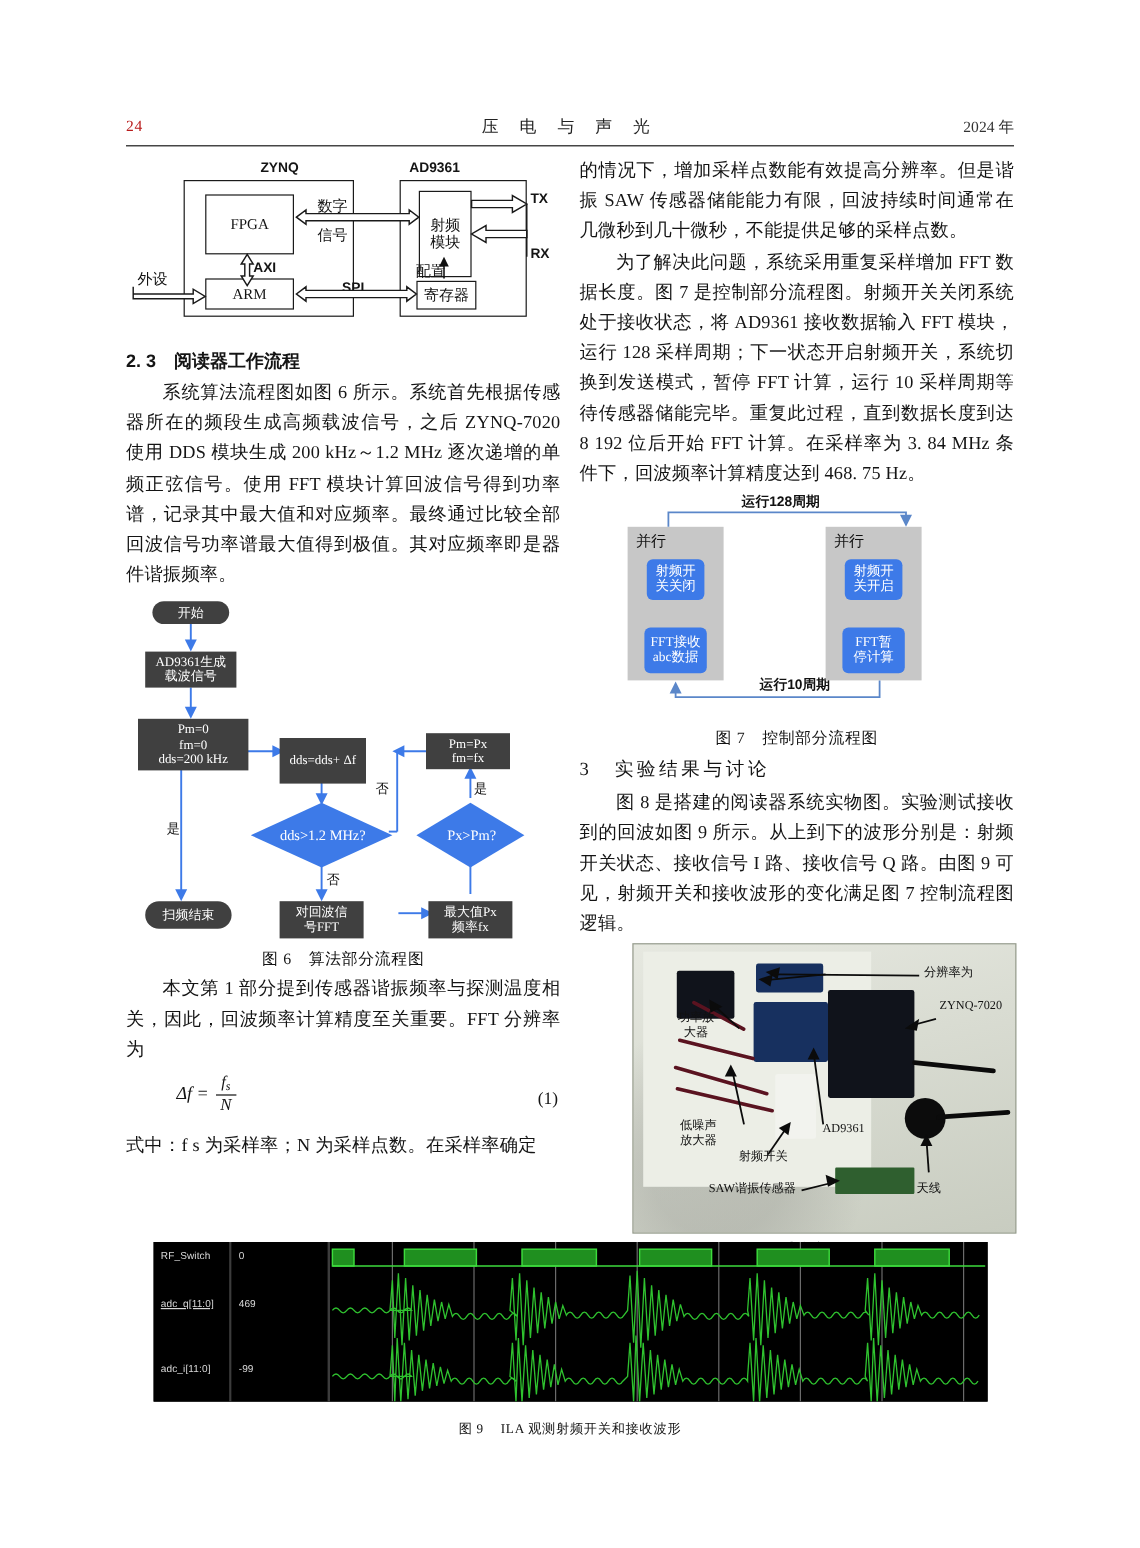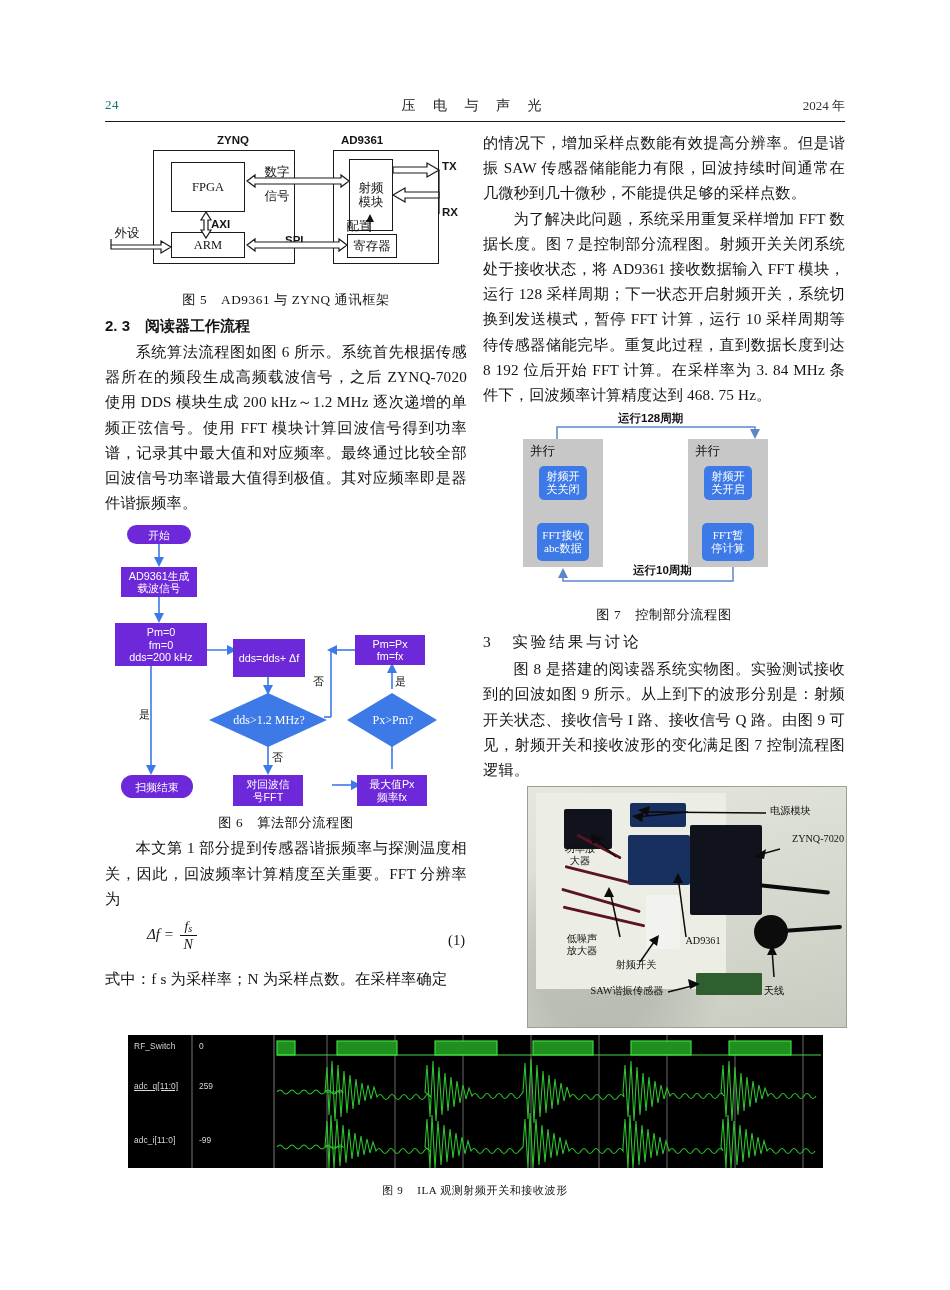--- a/index.html
+++ b/index.html
@@ -9,21 +9,21 @@
     background:#ffffff;
     font-family:"Liberation Serif","DejaVu Serif",serif;
     color:#141414;
     position:relative;
     overflow:hidden;
   }
   .page{position:absolute;left:0;top:0;width:950px;height:1290px;}
 
   
   .runhead{position:absolute;left:105px;top:97px;width:740px;height:24px;}
-  .runhead .pg{position:absolute;left:0;top:0;font-size:13px;letter-spacing:.5px;color:#0f766e;}
+  .runhead .pg{position:absolute;left:0;top:0;font-size:13px;letter-spacing:.5px;color:#b91c1c;}
   .runhead .jt{position:absolute;left:0;right:0;top:0;text-align:center;font-size:14px;letter-spacing:7px;color:#222;}
   .runhead .yr{position:absolute;right:0;top:0;font-size:13px;color:#333;}
   .rule{position:absolute;left:105px;top:121px;width:740px;height:1px;background:#1a1a1a;}
 
   
   .col{position:absolute;top:130px;width:362px;}
   .colL{left:105px;}
   .colR{left:483px;}
 
   p.body{
@@ -66,23 +66,23 @@
   .fig5 .txt{position:absolute;font-size:12.5px;line-height:15px;text-align:center;}
   .fig5 .tb{position:absolute;font-family:"Liberation Sans","DejaVu Sans",sans-serif;
             font-weight:bold;font-size:11.5px;}
 
   
   .fig5 svg{position:absolute;left:0;top:0;overflow:visible;}
 
   
   .fig6{position:relative;width:362px;height:292px;margin:2px 0 0 0;}
   .fig6 svg{position:absolute;left:0;top:0;}
-  .fnode{position:absolute;background:#6d28d9;color:#fff;
+  .fnode{position:absolute;background:#404040;color:#fff;
          display:flex;align-items:center;justify-content:center;text-align:center;
-         font-size:10.8px;line-height:12.6px;font-family:Liberation Sans, sans-serif;
+         font-size:10.8px;line-height:12.6px;font-family:Liberation Serif, serif;
          letter-spacing:0px;}
   .fnode.term{border-radius:22px;}
   .fnode.rect{}
   .fdia{position:absolute;color:#fff;display:flex;align-items:center;justify-content:center;
         text-align:center;font-size:12px;line-height:12.6px;}
   .flabel{position:absolute;font-size:11px;color:#111;}
 
   
   .fig7{position:relative;width:362px;height:190px;margin:4px 0 0 0;}
   .fig7 svg{position:absolute;left:0;top:0;}
@@ -182,23 +182,20 @@
           <path d="M334,36 L334,80" fill="none" stroke="#1a1a1a" stroke-width="1.2"></path>
         </g>
 
         <g fill="#111">
           <path d="M265,98 L265,84" stroke="#111" stroke-width="1.3" fill="none"></path>
           <polygon points="265,80 261,88 269,88"></polygon>
         </g>
       </svg>
     </div>
 
-    <p class="figcap">
-      <span>图 5</span><span class="gap"></span><span>AD9361 与 ZYNQ 通讯框架</span>
-    </p>
 
     <p class="sechead">2. 3　阅读器工作流程</p>
 
     <p class="body ind">系统算法流程图如图 6 所示。系统首先根据传感器所在的频段生成高频载波信号，之后 ZYNQ-7020 使用 DDS 模块生成 200 kHz～1.2 MHz 逐次递增的单频正弦信号。使用 FFT 模块计算回波信号得到功率谱，记录其中最大值和对应频率。最终通过比较全部回波信号功率谱最大值得到极值。其对应频率即是器件谐振频率。</p>
 
     <div class="fig6">
       <svg width="362" height="292">
         <g stroke="#3d7ae8" stroke-width="1.6" fill="none">
           <path d="M54,27 L54,44"></path>
           <path d="M54,80 L54,100"></path>
@@ -355,22 +352,22 @@
           <polygon points="226,70 238,62 236,72"></polygon>
           <polygon points="63,46 74,52 64,57"></polygon>
           <polygon points="81,100 76,110 86,110"></polygon>
           <polygon points="131,148 121,153 129,159"></polygon>
           <polygon points="150,86 145,96 155,96"></polygon>
           <polygon points="172,197 160,192 162,202"></polygon>
           <polygon points="244,158 239,168 249,168"></polygon>
         </g>
       </svg>
 
-      <span class="plabel" style="left:242px;top:18px;width:70px;text-align:left;">电源模块</span>
-      <span class="plabel" style="left:246px;top:46px;width:70px;text-align:right;">ZYNQ-7020</span>
+      <span class="plabel" style="left:242px;top:18px;width:70px;text-align:left;">分辨率为</span>
+      <span class="plabel" style="left:246px;top:46px;width:70px;text-align:center;">ZYNQ-7020</span>
       <span class="plabel" style="left:30px;top:56px;width:44px;white-space:pre-line;">功率放
 大器</span>
       <span class="plabel" style="left:30px;top:146px;width:48px;white-space:pre-line;">低噪声
 放大器</span>
       <span class="plabel" style="left:80px;top:172px;width:56px;">射频开关</span>
       <span class="plabel" style="left:150px;top:148px;width:50px;">AD9361</span>
       <span class="plabel" style="left:56px;top:198px;width:86px;">SAW谐振传感器</span>
       <span class="plabel" style="left:228px;top:198px;width:36px;">天线</span>
     </div>
 
@@ -380,21 +377,21 @@
   </div>
 
   <div class="fig9">
     <div class="pane namecol">
       <span class="sig" style="left:6px;top:6px;">RF_Switch</span>
       <span class="sig" style="left:6px;top:46px;text-decoration:underline;">adc_q[11:0]</span>
       <span class="sig" style="left:6px;top:100px;">adc_i[11:0]</span>
     </div>
     <div class="pane valcol">
       <span class="val" style="left:6px;top:6px;">0</span>
-      <span class="val" style="left:6px;top:46px;">259</span>
+      <span class="val" style="left:6px;top:46px;">469</span>
       <span class="val" style="left:6px;top:100px;">-99</span>
     </div>
     <div class="pane wavecol">
       <svg width="548" height="133" viewBox="0 0 548 133">
         <g stroke="#6b6b6b" stroke-width="1">
           <line x1="52" y1="0" x2="52" y2="133"></line>
           <line x1="120" y1="0" x2="120" y2="133"></line>
           <line x1="188" y1="0" x2="188" y2="133"></line>
           <line x1="256" y1="0" x2="256" y2="133"></line>
           <line x1="324" y1="0" x2="324" y2="133"></line>

